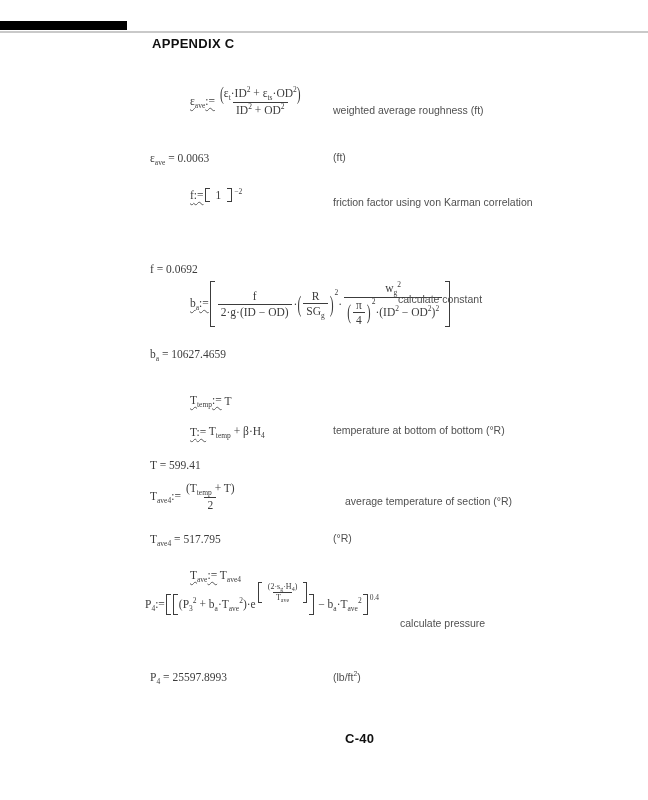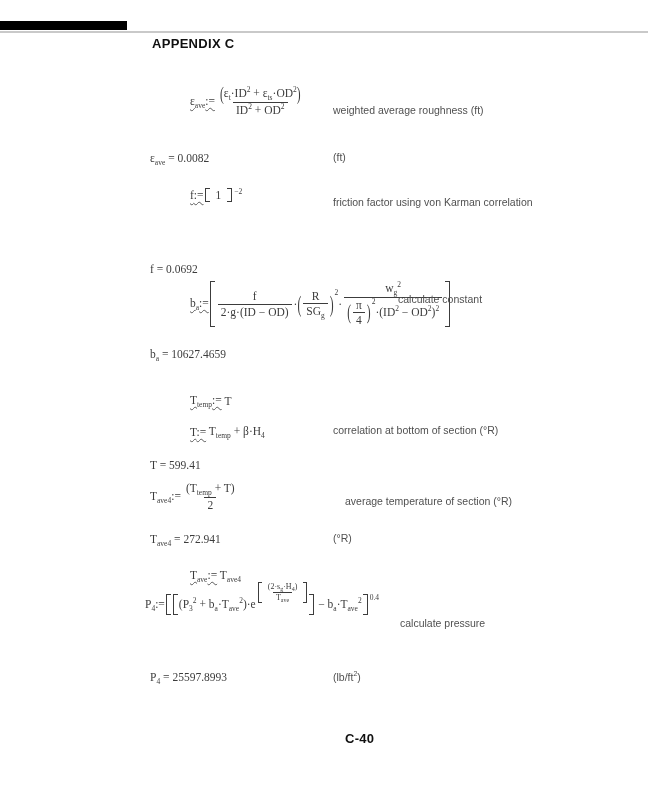--- a/index.html
+++ b/index.html
@@ -57,21 +57,21 @@
       <span class="par" style="--sy:1.6">)</span>
     </span>
     <span class="fden">
       <span class="run"><span>ID</span><sup>2</sup><span> + OD</span><sup>2</sup></span>
     </span>
   </span>
 </div>
 <div class="abs note" style="left:333px;top:104px">weighted average roughness (ft)</div>
 
 <div class="abs meq" style="left:150px;top:151px">
-  <span class="run"><span>ε</span><sub>ave</sub><span> = 0.0082</span></span>
+  <span class="run"><span>ε</span><sub>ave</sub><span> = 0.0063</span></span>
 </div>
 <div class="abs note" style="left:333px;top:151px">(ft)</div>
 
 <div class="abs meq" style="left:150px;top:188px">
   <span class="run wavy"><span>f</span><span>:=</span></span>
   <span class="sqb l"></span>
   <span class="frac">
     <span class="fnum"><span>1</span></span>
   </span>
   <span class="sqb r"></span>
@@ -126,37 +126,37 @@
 
 <div class="abs meq" style="left:150px;top:393px">
   <span class="run wavy"><span>T</span><sub>temp</sub><span>:=</span></span>
   <span class="run"> T</span>
 </div>
 
 <div class="abs meq" style="left:150px;top:424px">
   <span class="run wavy"><span>T</span><span>:=</span></span>
   <span class="run"><span> T</span><sub>temp</sub><span> + β·H</span><sub>4</sub></span>
 </div>
-<div class="abs note" style="left:333px;top:424px">correlation at bottom of section (°R)</div>
+<div class="abs note" style="left:333px;top:424px">temperature at bottom of bottom (°R)</div>
 
 <div class="abs meq" style="left:150px;top:458px">
   <span class="run">T = 599.41</span>
 </div>
 
 <div class="abs meq" style="left:150px;top:481px">
   <span class="run"><span>T</span><sub>ave4</sub><span>:=</span></span>
   <span class="frac">
     <span class="fnum"><span class="run"><span>(T</span><sub>temp</sub><span> + T)</span></span></span>
     <span class="fden"><span>2</span></span>
   </span>
 </div>
 <div class="abs note" style="left:345px;top:495px">average temperature of section (°R)</div>
 
 <div class="abs meq" style="left:150px;top:532px">
-  <span class="run"><span>T</span><sub>ave4</sub><span> = 272.941</span></span>
+  <span class="run"><span>T</span><sub>ave4</sub><span> = 517.795</span></span>
 </div>
 <div class="abs note" style="left:333px;top:532px">(°R)</div>
 
 <div class="abs meq" style="left:150px;top:568px">
   <span class="run wavy"><span>T</span><sub>ave</sub><span>:=</span></span>
   <span class="run"><span> T</span><sub>ave4</sub></span>
 </div>
 
 <div class="abs meq" style="left:145px;top:594px">
   <span class="run"><span>P</span><sub>4</sub><span>:=</span></span>

